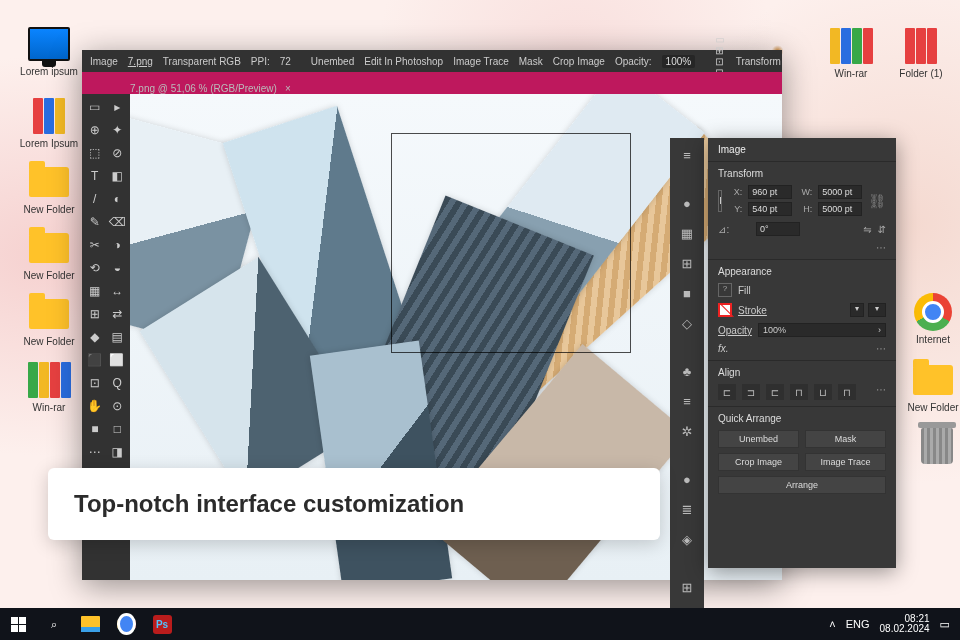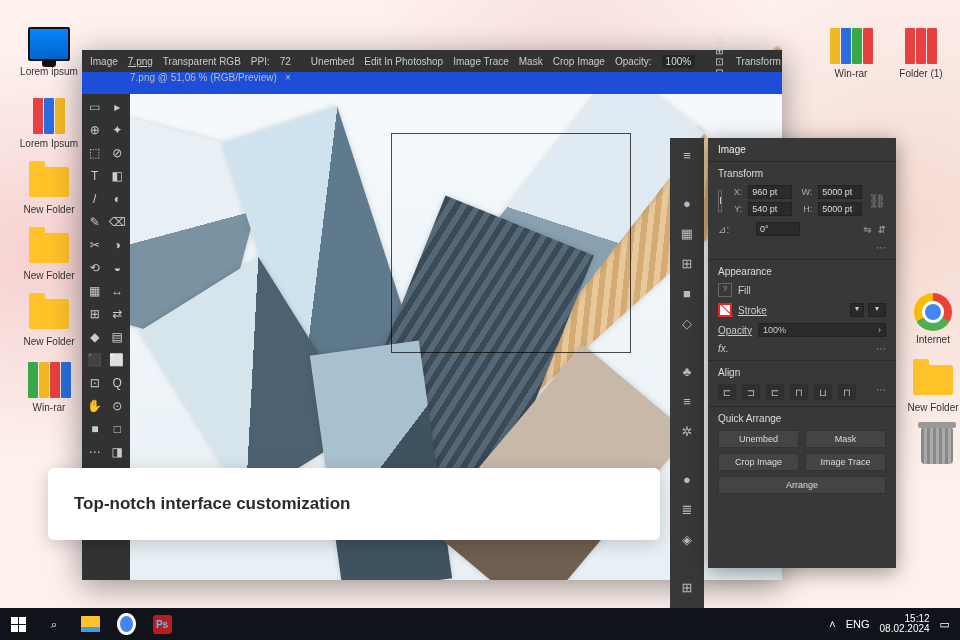--- a/index.html
+++ b/index.html
@@ -28,21 +28,21 @@
 .chrome{width:38px;height:38px;border-radius:50%;background:conic-gradient(#ea4335 0 120deg,#4caf50 120deg 240deg,#fbbc05 240deg 360deg);display:flex;align-items:center;justify-content:center}
 .chrome::after{content:"";width:16px;height:16px;border-radius:50%;background:#4285f4;border:3px solid #fff}
 .trash{width:32px;height:36px;background:repeating-linear-gradient(90deg,#888 0 3px,#aaa 3px 6px);border-radius:2px 2px 4px 4px;position:relative}
 .trash::before{content:"";position:absolute;top:-6px;left:-3px;width:38px;height:6px;background:#999;border-radius:2px}
 
 .ai{position:absolute;left:82px;top:50px;width:700px;height:530px;background:#323232;box-shadow:0 6px 30px rgba(0,0,0,.4);display:flex;flex-direction:column}
 .ai-menu{height:22px;background:#323232;display:flex;align-items:center;gap:10px;padding:0 8px;font-size:10px;color:#ccc}
 .ai-menu .sep{width:1px;height:14px;background:#555}
 .ai-menu .mitem{cursor:pointer;white-space:nowrap}
 .ai-menu .val{color:#ddd;background:#262626;padding:1px 4px;border-radius:2px}
-.ai-tab{height:22px;background:#1d4ed8;display:flex;align-items:flex-start;padding-left:48px;font-size:10px;color:#bbb}
+.ai-tab{height:22px;background:#be185d;display:flex;align-items:flex-end;padding-left:48px;font-size:10px;color:#bbb}
 .ai-body{flex:1;display:flex;overflow:hidden}
 .toolbar{width:48px;background:#323232;display:grid;grid-template-columns:1fr 1fr;grid-auto-rows:22px;gap:1px;padding:2px;align-content:start}
 .tbtn{background:#323232;color:#ccc;font-size:12px;display:flex;align-items:center;justify-content:center;cursor:pointer}
 .canvas{flex:1;background:#fff;position:relative;overflow:hidden}
 .canvas .sky{position:absolute;inset:0;background:linear-gradient(180deg,#f5f9fc,#e8f0f5)}
 .bld{position:absolute;box-shadow:0 0 6px rgba(0,0,0,.15)}
 .b1{left:20%;top:5%;width:120px;height:260px;background:linear-gradient(115deg,#cfe3ee 0 50%,#5f7a8c 50% 100%);transform:rotate(-18deg)}
 .b2{left:40%;top:25%;width:160px;height:260px;background:repeating-linear-gradient(100deg,#3a4a56 0 6px,#556878 6px 12px);transform:rotate(22deg)}
 .b3{left:58%;top:-6%;width:110px;height:320px;background:linear-gradient(160deg,#dfeaf2 0 50%,#88a0b0 50% 100%);transform:rotate(38deg)}
 .b4{left:8%;top:38%;width:140px;height:200px;background:linear-gradient(125deg,#d6e4ec 0 50%,#4d6270 50% 100%);transform:rotate(-32deg)}
@@ -71,21 +71,21 @@
 .strokebox{width:14px;height:14px;border:2px solid #e22;background:#fff;position:relative}
 .strokebox::after{content:"";position:absolute;left:-2px;top:5px;width:18px;height:1px;background:#e22;transform:rotate(45deg)}
 .opbar{flex:1;background:#2a2a2a;border:1px solid #222;padding:1px 4px;font-size:9px;display:flex;justify-content:space-between}
 .align-row{display:flex;gap:6px;margin-top:4px}
 .abtn{width:18px;height:16px;background:#2f2f2f;color:#bbb;font-size:10px;display:flex;align-items:center;justify-content:center;cursor:pointer}
 .qbtn{flex:1;background:#444;border:1px solid #333;color:#ddd;font-size:9px;padding:3px 0;text-align:center;cursor:pointer}
 .qrow{display:flex;gap:6px;margin-top:5px}
 .dots{margin-left:auto;color:#999;cursor:pointer}
 
 .caption{position:absolute;left:48px;top:468px;width:612px;height:72px;background:#fff;border-radius:6px;box-shadow:0 4px 18px rgba(0,0,0,.18);display:flex;align-items:center;padding:0 26px}
-.caption span{font-size:17px;font-weight:700;color:#2b2b2b}
+.caption span{font-size:24px;font-weight:700;color:#2b2b2b}
 
 .tbar{position:absolute;left:0;bottom:0;width:960px;height:32px;background:#10131a;display:flex;align-items:center;color:#fff;font-size:11px}
 .tbar .tsk{width:36px;height:32px;display:flex;align-items:center;justify-content:center;cursor:pointer}
 .winlogo{display:grid;grid-template-columns:7px 7px;grid-template-rows:7px 7px;gap:1px}
 .winlogo div{background:#fff}
 .tbar .right{margin-left:auto;display:flex;align-items:center;gap:10px;padding-right:10px}
 .tbar .clock{text-align:right;line-height:1.05;font-size:10px}
 .psicon{width:19px;height:19px;background:#b91c1c;color:#4fc3ff;border-radius:3px;font-size:10px;font-weight:bold;display:flex;align-items:center;justify-content:center}
 .explorer-ic{width:19px;height:16px;background:#ffc229;border-radius:1px;position:relative}
 .explorer-ic::after{content:"";position:absolute;bottom:0;left:0;width:100%;height:5px;background:#3aa0e8}
@@ -390,18 +390,18 @@
  <div class="tsk">
       <div class="chrome" style="width:19px;height:19px"></div>
     </div>
  <div class="tsk">
       <div class="psicon">Ps</div>
     </div>
  <div class="right">
   <span>˄</span>
   <span>ENG</span>
   <div class="clock">
-        <div>15:12</div>
+        <div>08:21</div>
         <div>08.02.2024</div>
       </div>
   <span>▭</span>
  </div>
 </div>
 
 </body></html>

